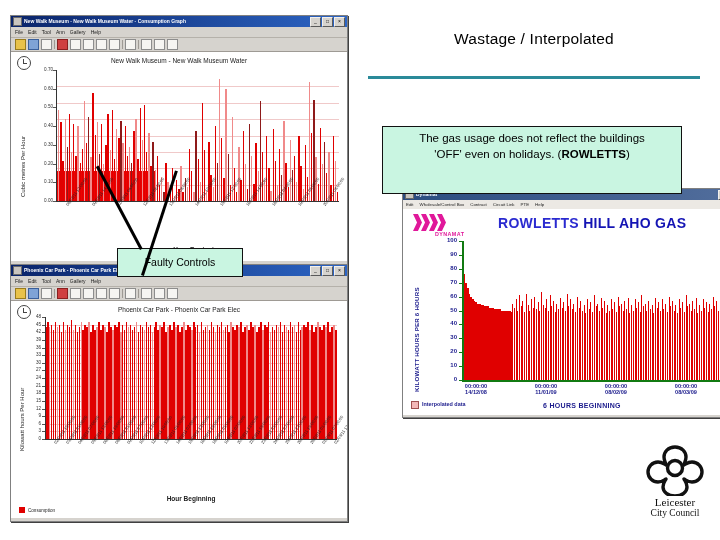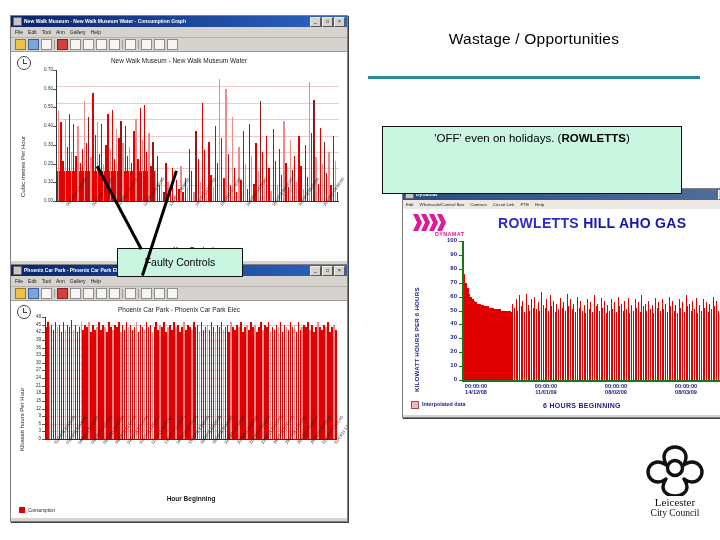--- a/index.html
+++ b/index.html
@@ -128,21 +128,21 @@
   #logo .lc-txt1{position:absolute;left:0;right:0;top:56px;text-align:center;
     font-size:11px;color:#111;font-family:"Liberation Serif",serif;}
   #logo .lc-txt2{position:absolute;left:0;right:0;top:68px;text-align:center;
     font-size:9.5px;color:#111;font-family:"Liberation Serif",serif;}
 </style>
 </head>
 <body>
 
 <div class="slide">
 
-  <div id="headline">Wastage / Opportunities</div>
+  <div id="headline">Wastage / Interpolated</div>
   <div id="headline-rule"></div>
 
   <div class="win" id="win-water" style="left:10px;top:15px;width:336px;height:248px;">
     <div class="win-titlebar">
       <div class="tb-sysicon"></div>
       <div class="tb-text">New Walk Museum - New Walk Museum Water - Consumption Graph</div>
       <div class="tb-btns">
         <div class="tb-btn">_</div>
         <div class="tb-btn">□</div>
         <div class="tb-btn">×</div>
@@ -881,20 +881,21 @@
           </div>
         </div>
       <div class="dyn-xlabel" style="left:140px;top:193px;">6 HOURS BEGINNING</div>
 
       <span class="dyn-legend-sw" style="left:8px;top:192px;"></span>
       <span class="dyn-legend-tx" style="left:19px;top:192px;">Interpolated data</span>
     </div>
   </div>
 
   <div class="callout" id="callout-gas">
+    <div>The gas usage does not reflect the buildings</div>
     <div>
       <span>'OFF' even on holidays.  (</span><b>ROWLETTS</b><span>)</span>
     </div>
   </div>
 
   <div class="callout" id="callout-faulty">Faulty Controls</div>
 
   <div class="leader" style="left:140px;top:250px;width:94px;height:2.6px;transform:rotate(-118deg);"></div>
   <div class="leader" style="left:141px;top:275px;width:110px;height:2.6px;transform:rotate(-72deg);"></div>
 

